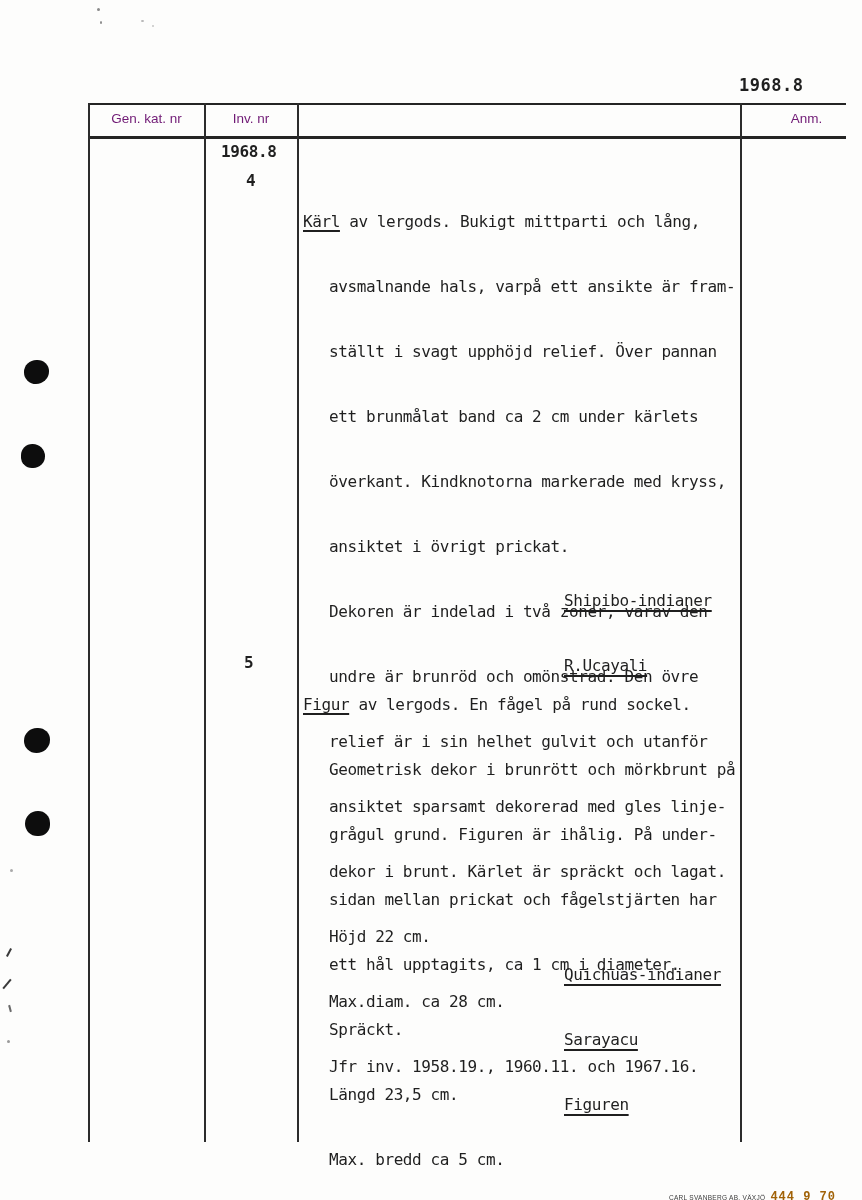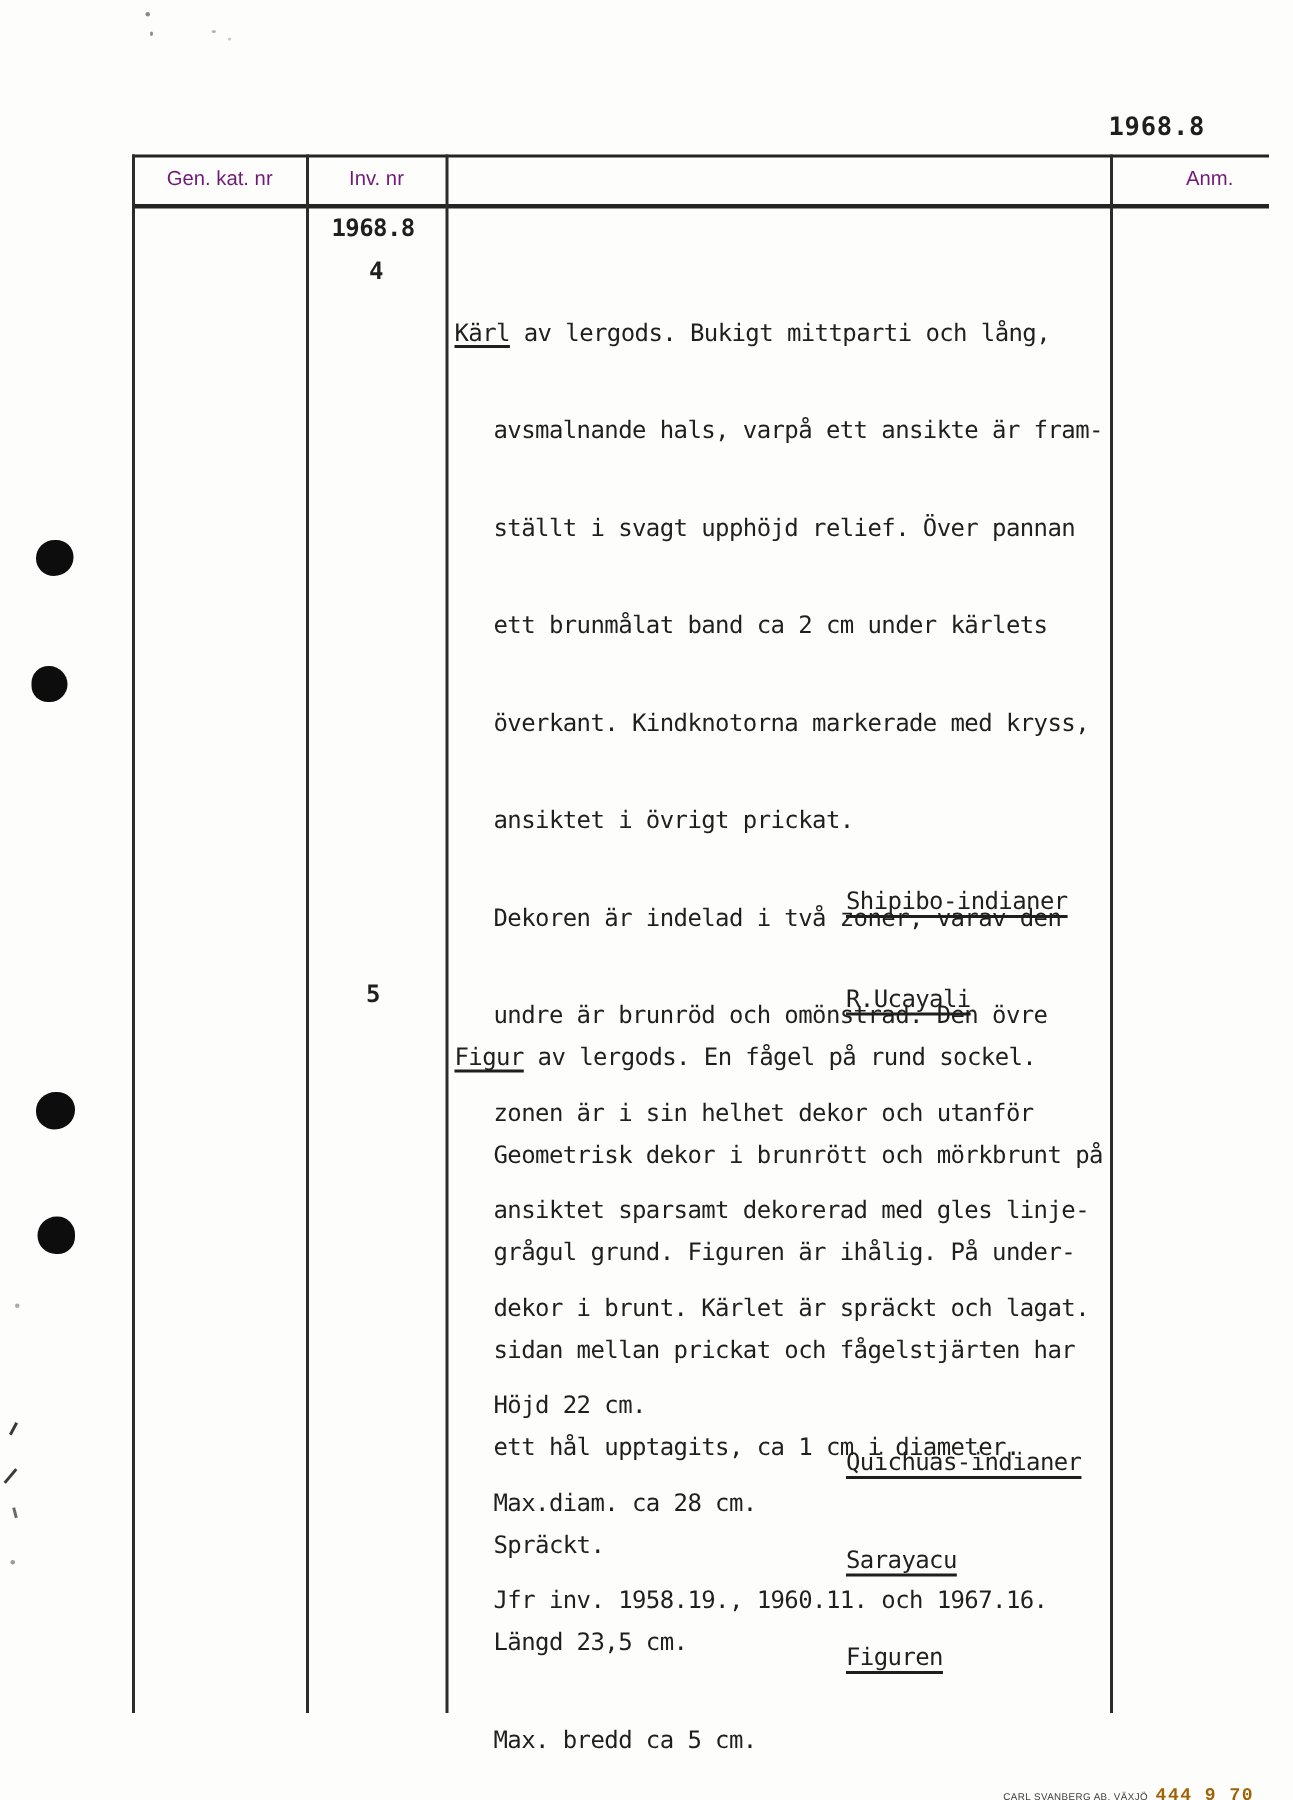--- a/index.html
+++ b/index.html
@@ -92,21 +92,21 @@
 
   <div class="entry-block tw" style="top:170px;">
     <div class="textline"><span class="u">Kärl</span><span> av lergods. Bukigt mittparti och lång,</span></div>
     <div class="textline indent">avsmalnande hals, varpå ett ansikte är fram-</div>
     <div class="textline indent">ställt i svagt upphöjd relief. Över pannan</div>
     <div class="textline indent">ett brunmålat band ca 2 cm under kärlets</div>
     <div class="textline indent">överkant. Kindknotorna markerade med kryss,</div>
     <div class="textline indent">ansiktet i övrigt prickat.</div>
     <div class="textline indent">Dekoren är indelad i två zoner, varav den</div>
     <div class="textline indent">undre är brunröd och omönstrad. Den övre</div>
-    <div class="textline indent">zonen är i sin helhet dekor och utanför</div>
+    <div class="textline indent">relief är i sin helhet gulvit och utanför</div>
     <div class="textline indent">ansiktet sparsamt dekorerad med gles linje-</div>
     <div class="textline indent">dekor i brunt. Kärlet är spräckt och lagat.</div>
     <div class="textline indent">Höjd 22 cm.</div>
     <div class="textline indent">Max.diam. ca 28 cm.</div>
     <div class="textline indent">Jfr inv. 1958.19., 1960.11. och 1967.16.</div>
   </div>
 
   <div class="attr-block tw" style="top:549px;">
     <div class="textline">Shipibo-indianer</div>
     <div class="textline">R.Ucayali</div>

